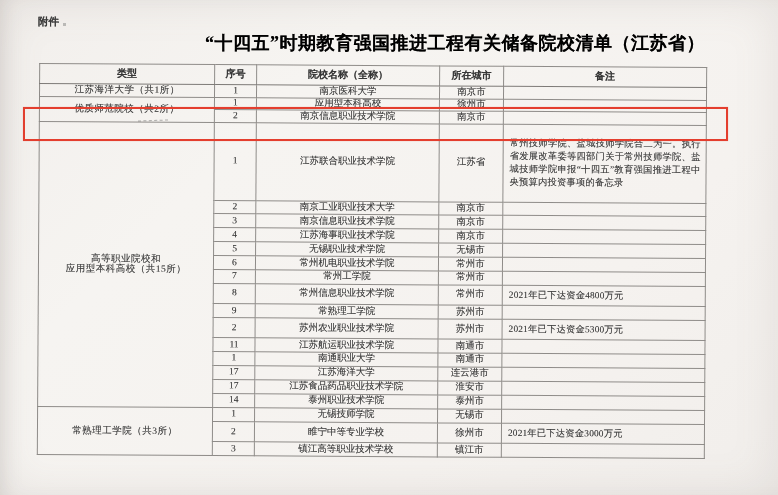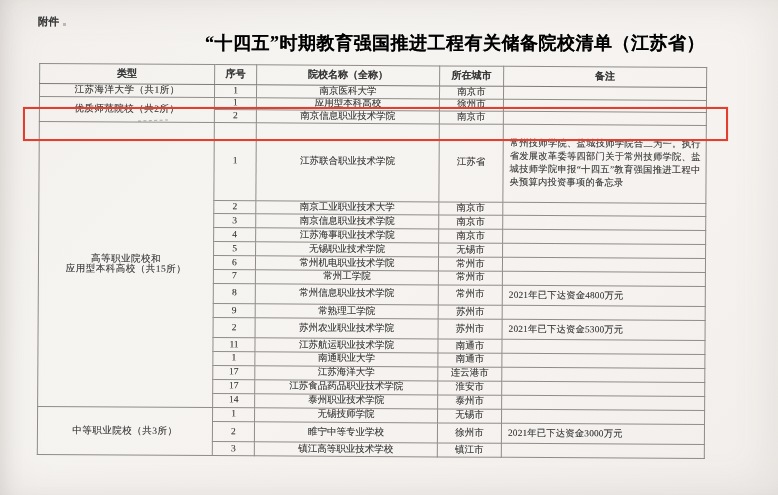--- a/index.html
+++ b/index.html
@@ -195,21 +195,21 @@
           <td>淮安市</td>
           <td></td>
         </tr>
         <tr class="h-md">
           <td>14</td>
           <td>泰州职业技术学院</td>
           <td>泰州市</td>
           <td></td>
         </tr>
         <tr class="h-lg">
-          <td rowspan="3" class="type-cell">中等职业院校（共3所）</td>
+          <td rowspan="3" class="type-cell">常熟理工学院（共3所）</td>
           <td>1</td>
           <td>无锡技师学院</td>
           <td>无锡市</td>
           <td></td>
         </tr>
         <tr class="h-lg">
           <td>2</td>
           <td>睢宁中等专业学校</td>
           <td>徐州市</td>
           <td class="remark-long">2021年已下达资金3000万元</td>

